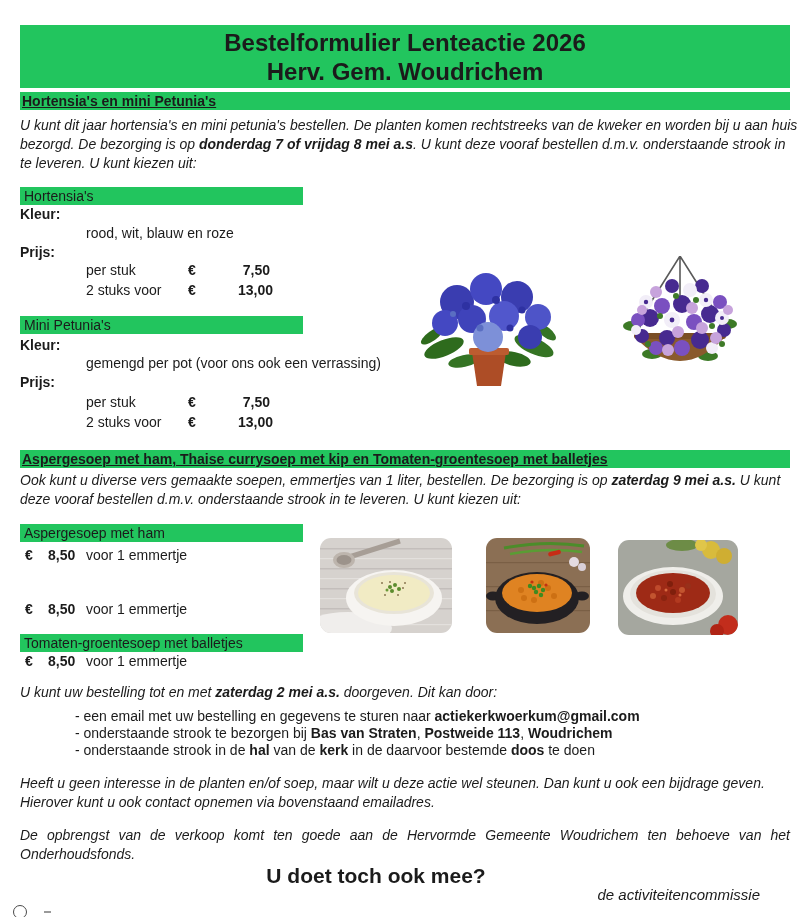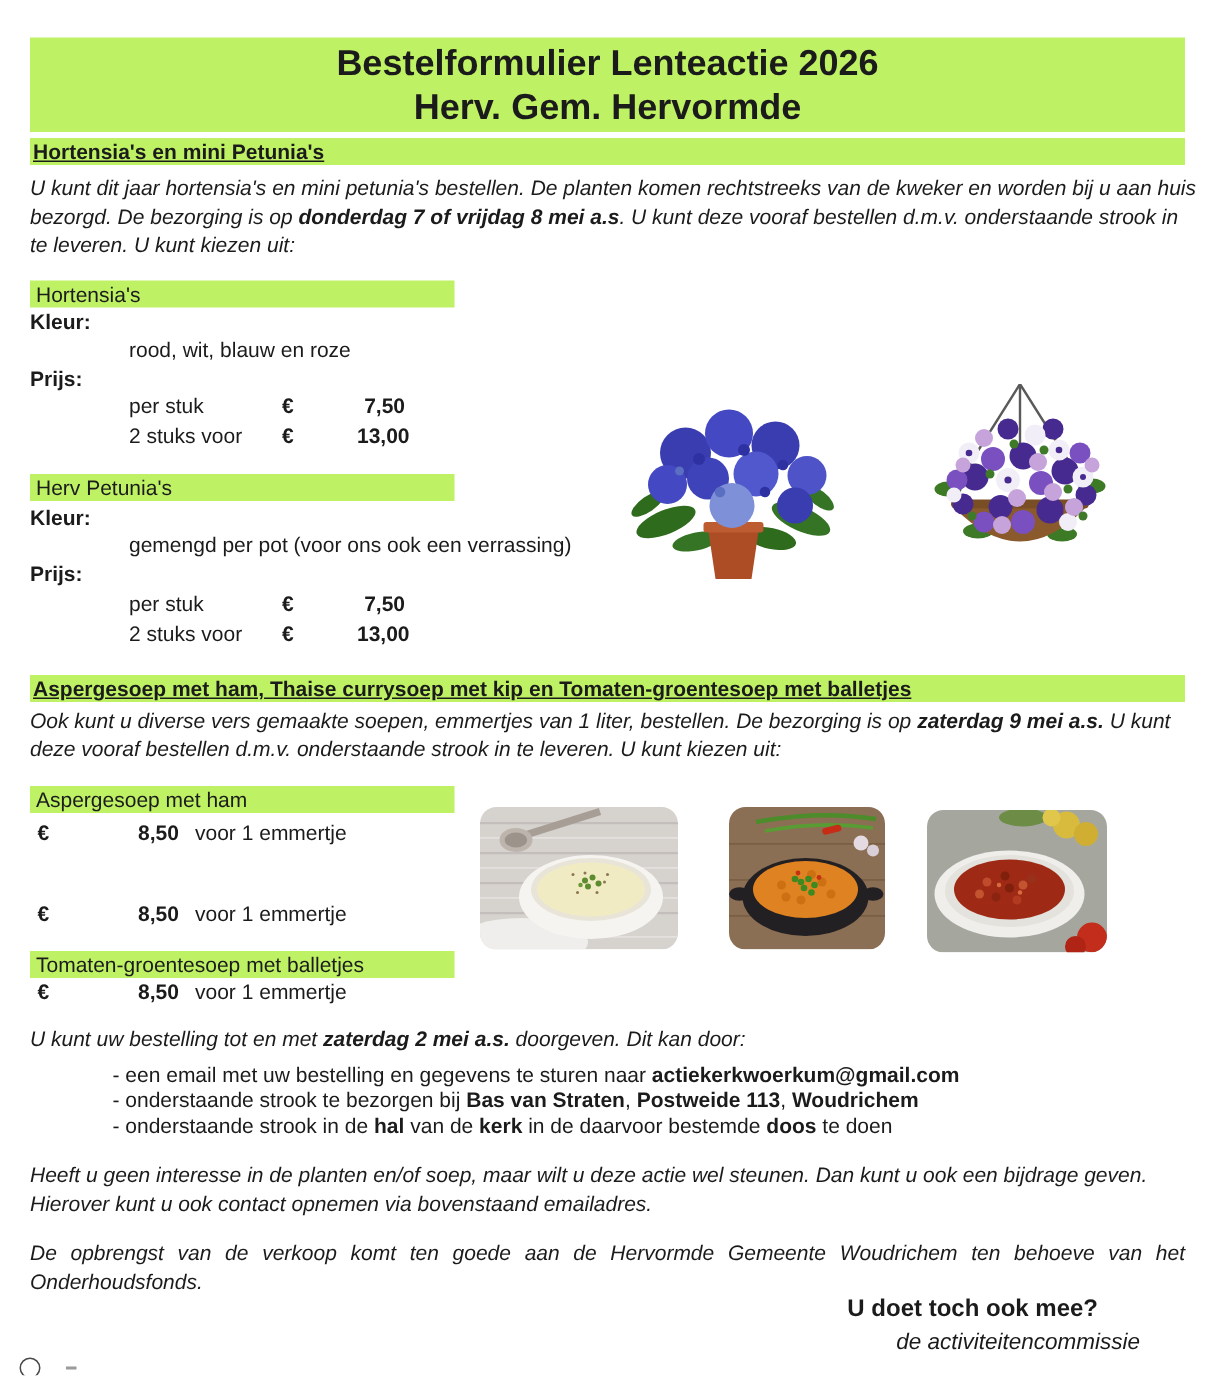--- a/index.html
+++ b/index.html
@@ -1,20 +1,20 @@
 <!DOCTYPE html>
 <html><head>
 <meta charset="utf-8">
 <style>
   * { margin:0; padding:0; box-sizing:border-box; }
   html,body { width:812px; height:917px; background:#ffffff; }
   body { font-family:"Liberation Sans","DejaVu Sans",sans-serif; color:#1b1b1b; }
   .page { position:relative; width:812px; height:917px; overflow:hidden; background:#fff; }
 
-  .green { background:#bef264; }
+  .green { background:#22c55e; }
 
   .header-banner {
     position:absolute; left:20px; top:25px; width:770px; height:63px;
     text-align:center; font-weight:bold; font-size:24px; line-height:29px; padding-top:3px;
   }
 
   .section-head {
     position:absolute; left:20px; width:770px; height:18px;
     font-size:14px; font-weight:bold; line-height:18px; padding-left:2px;
   }
@@ -30,47 +30,47 @@
   .lbl { position:absolute; left:20px; font-size:14px; font-weight:bold; line-height:16px; }
   .val { position:absolute; left:86px; font-size:14px; line-height:16px; }
 
   .price-row { position:absolute; left:86px; font-size:14px; line-height:16px; white-space:nowrap; }
   .pr-label { display:inline-block; width:102px; }
   .pr-cur   { display:inline-block; width:20px; font-weight:bold; }
   .pr-amt   { display:inline-block; width:32px; text-align:right; font-weight:bold;margin-left:30px; }
 
   .soup-price { position:absolute; left:25px; font-size:14px; line-height:16px; white-space:nowrap; }
   .sp-cur  { display:inline-block; width:23px; font-weight:bold; }
-  .sp-amt  { display:inline-block; width:30px; font-weight:bold;margin-left:44px; }
+  .sp-amt  { display:inline-block; width:30px; font-weight:bold; }
   .sp-unit { margin-left:8px; }
 
   .bullet { position:absolute; left:75px; font-size:14px; line-height:17px; white-space:nowrap; }
 
   .photo { position:absolute; }
   .photo svg { display:block; }
   .rounded { border-radius:11px; overflow:hidden; }
 
   .justify { text-align:justify; }
 
-  .closing { position:absolute; left:20px; top:864px; width:712px; text-align:right;
-             font-size:16px; font-weight:bold; }
+  .closing { position:absolute; left:20px; top:864px; width:712px; text-align:center;
+             font-size:21px; font-weight:bold; }
   .signature { position:absolute; right:52px; top:886px; font-size:15px; font-style:italic; }
 
   .scissor-circle { position:absolute; left:13px; top:905px; width:14px; height:14px;
                     border:1.6px solid #4a4a4a; border-radius:50%; background:#fff; }
   .scissor-dash { position:absolute; left:44px; top:911px; width:7px; height:2px; background:#9a9a9a; }
 </style>
 </head>
 <body>
 
 <div class="page">
 
   <div class="header-banner green">
     <div>Bestelformulier Lenteactie 2026</div>
-    <div>Herv. Gem. Hervormde</div>
+    <div>Herv. Gem. Woudrichem</div>
   </div>
 
   <div class="section-head green" style="top:92px">
     <span>Hortensia's en mini Petunia's</span>
   </div>
 
   <div class="para" style="top:116px; width:778px">
     <span>U kunt dit jaar hortensia's en mini petunia's bestellen. De planten komen rechtstreeks van de kweker en worden bij u aan huis bezorgd. De bezorging is op </span><b>donderdag 7 of vrijdag 8 mei a.s</b><span>. U kunt deze vooraf bestellen d.m.v. onderstaande strook in te leveren. U kunt kiezen uit:</span>
   </div>
 
@@ -78,21 +78,21 @@
   <div class="lbl" style="top:206px">Kleur:</div>
   <div class="val" style="top:225px">rood, wit, blauw en roze</div>
   <div class="lbl" style="top:244px">Prijs:</div>
   <div class="price-row" style="top:262px">
     <span class="pr-label">per stuk</span><span class="pr-cur">€</span><span class="pr-amt">7,50</span>
   </div>
   <div class="price-row" style="top:282px">
     <span class="pr-label">2 stuks voor</span><span class="pr-cur">€</span><span class="pr-amt">13,00</span>
   </div>
 
-  <div class="sub-banner green" style="top:316px">Herv Petunia's</div>
+  <div class="sub-banner green" style="top:316px">Mini Petunia's</div>
   <div class="lbl" style="top:337px">Kleur:</div>
   <div class="val" style="top:355px">gemengd per pot (voor ons ook een verrassing)</div>
   <div class="lbl" style="top:374px">Prijs:</div>
   <div class="price-row" style="top:394px">
     <span class="pr-label">per stuk</span><span class="pr-cur">€</span><span class="pr-amt">7,50</span>
   </div>
   <div class="price-row" style="top:414px">
     <span class="pr-label">2 stuks voor</span><span class="pr-cur">€</span><span class="pr-amt">13,00</span>
   </div>
 

